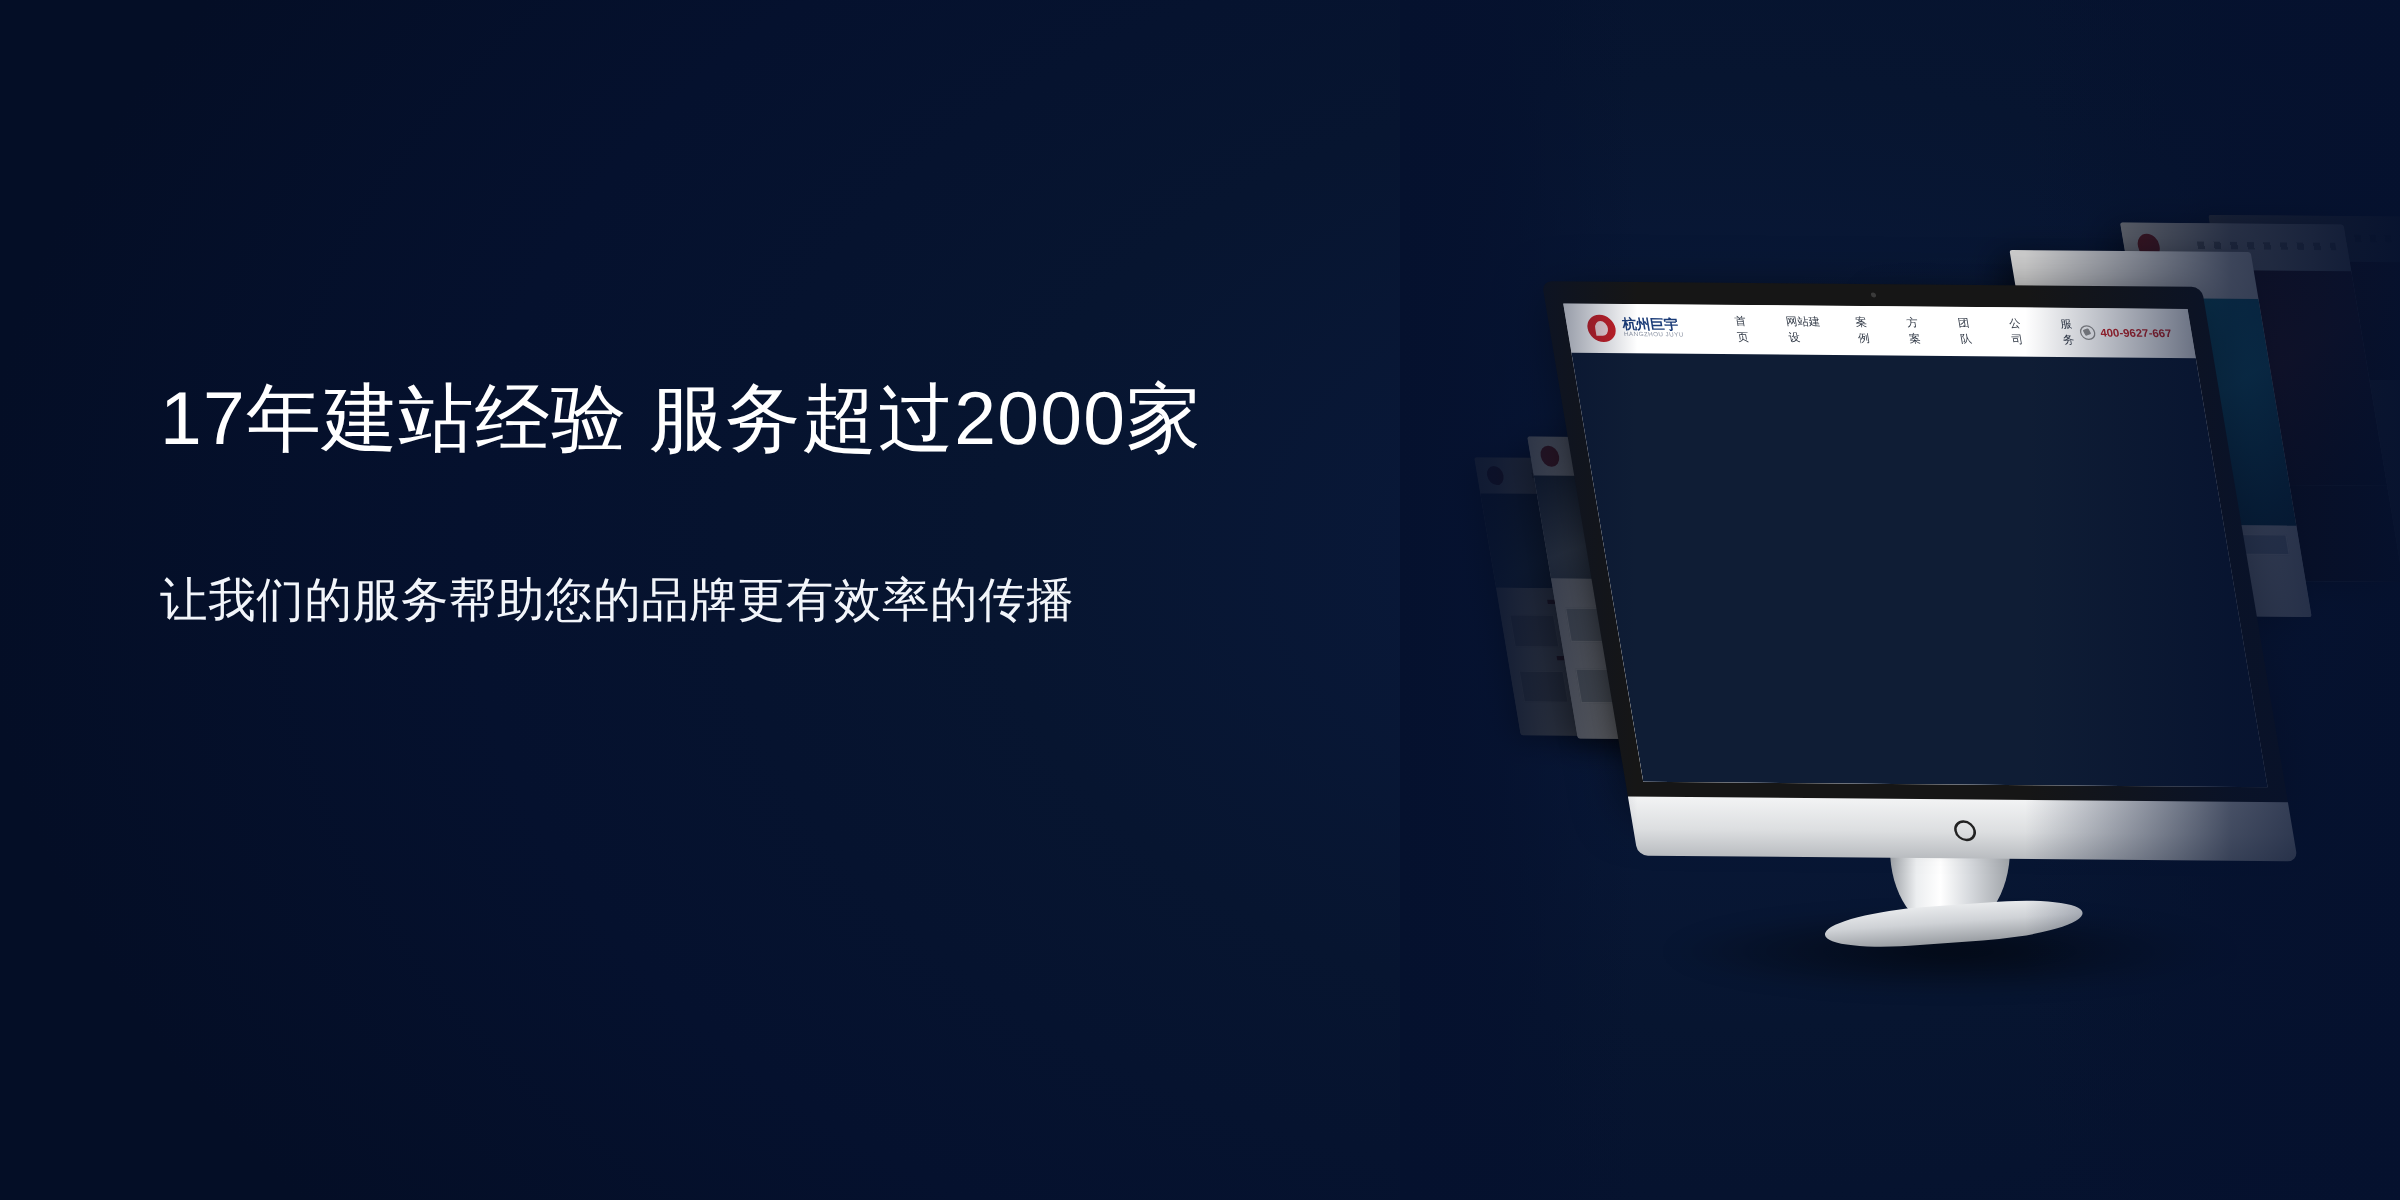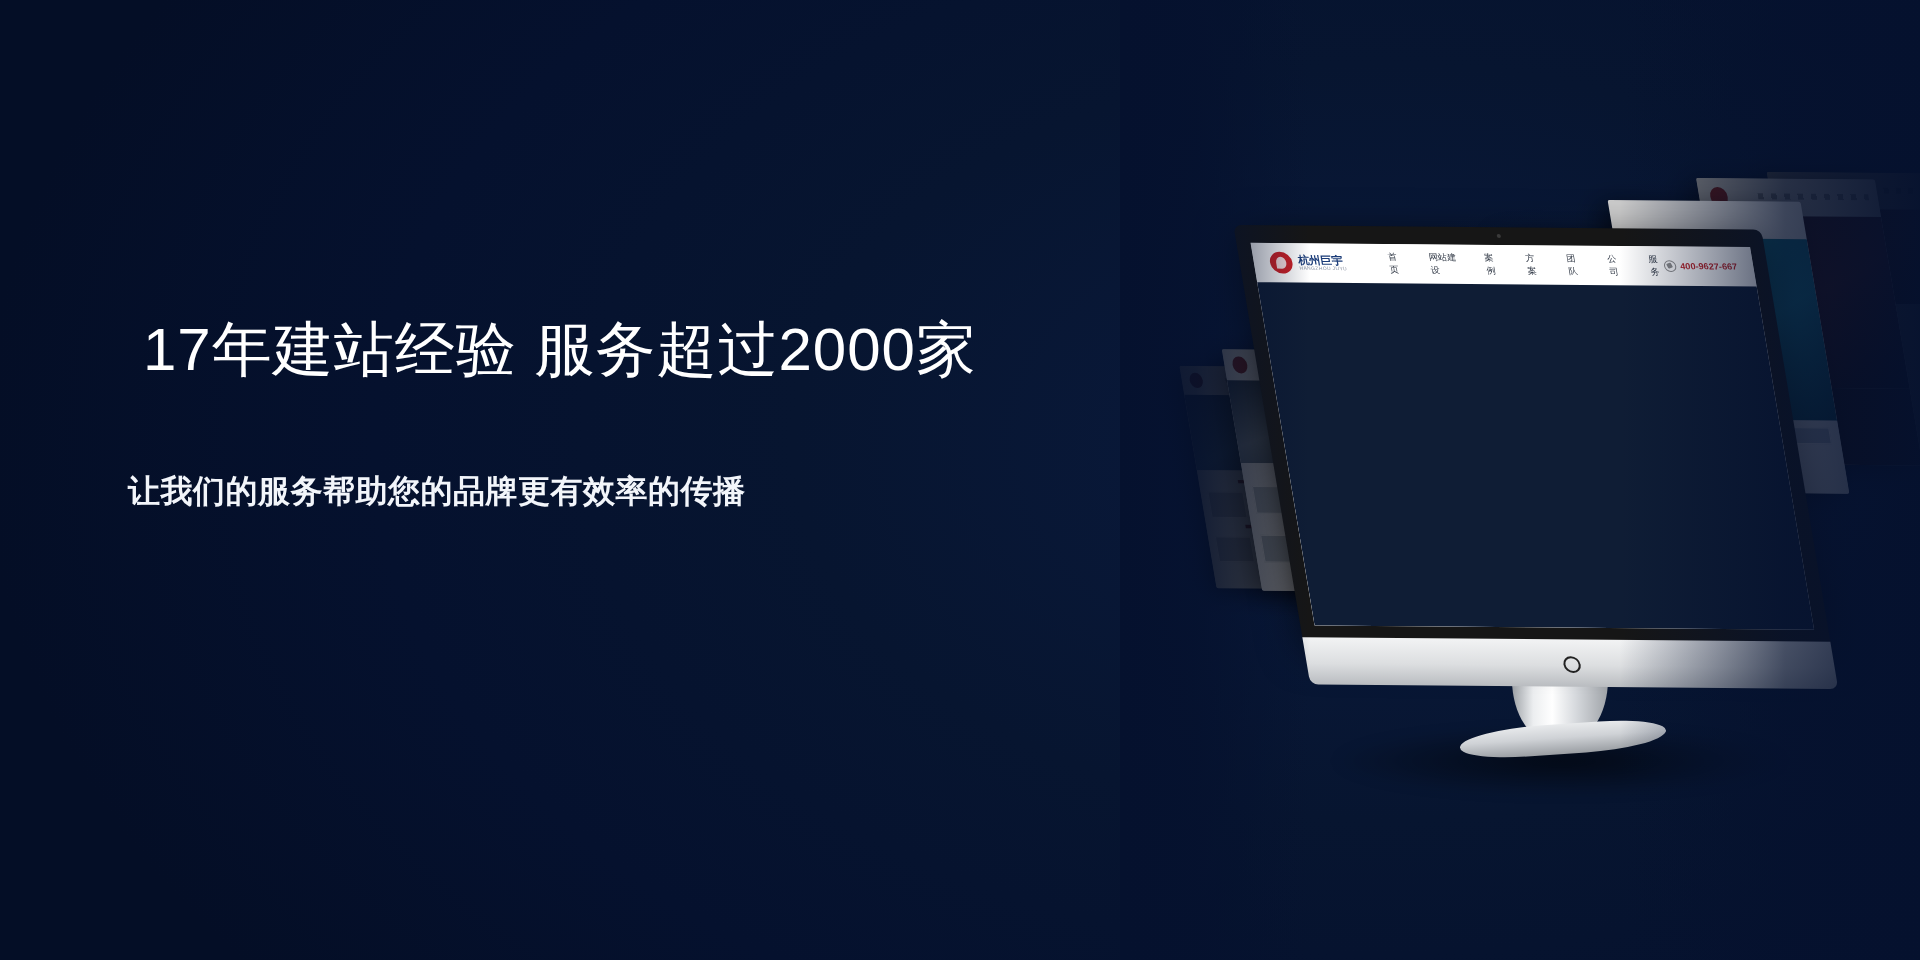--- a/index.html
+++ b/index.html
@@ -29,29 +29,29 @@
     top: 300px;
     width: 950px;
   }
   .headline {
     font-size: 60px;
     line-height: 1.18;
     font-weight: 400;
     color: #ffffff;
     letter-spacing: 1px;
     white-space: nowrap;
-    margin: 15px;
+    margin: 0;
   }
   .sub-block {
     margin-top: 78px;
   }
   .subline {
-    font-size: 32px;
+    font-size: 38px;
     line-height: 1.72;
-    font-weight: 700;
+    font-weight: 400;
     color: #f2f5fa;
     letter-spacing: 0.5px;
     white-space: nowrap;
   }
 
   
   .visual {
     position: absolute;
     left: 1180px;
     top: 170px;

